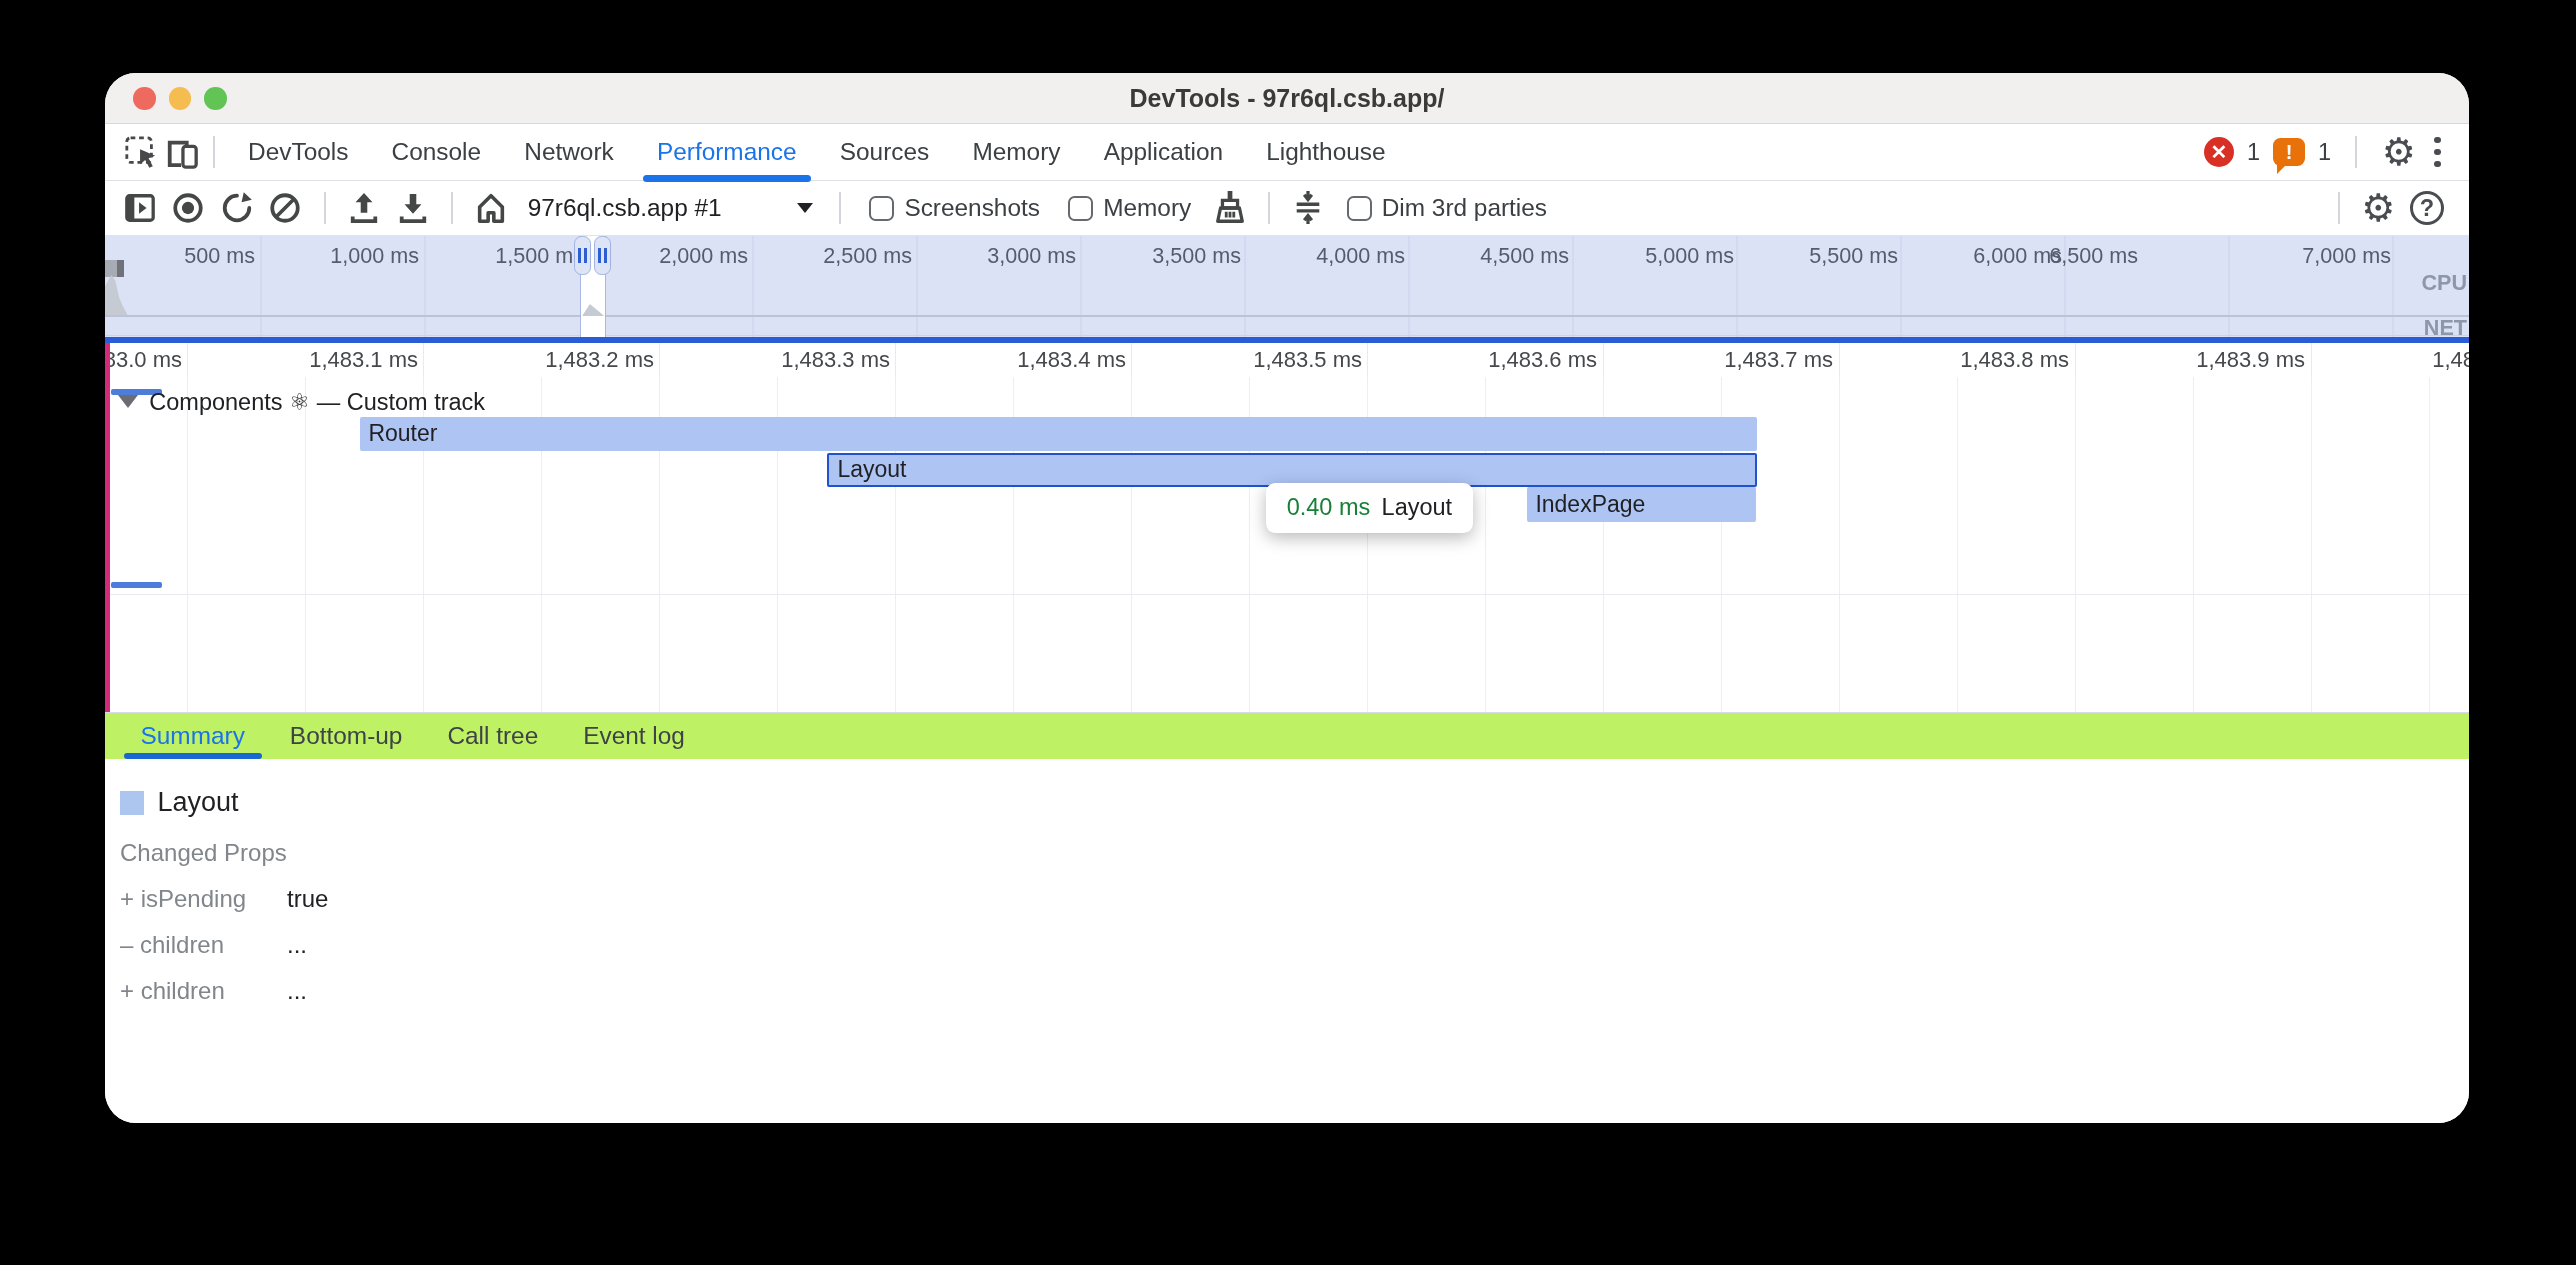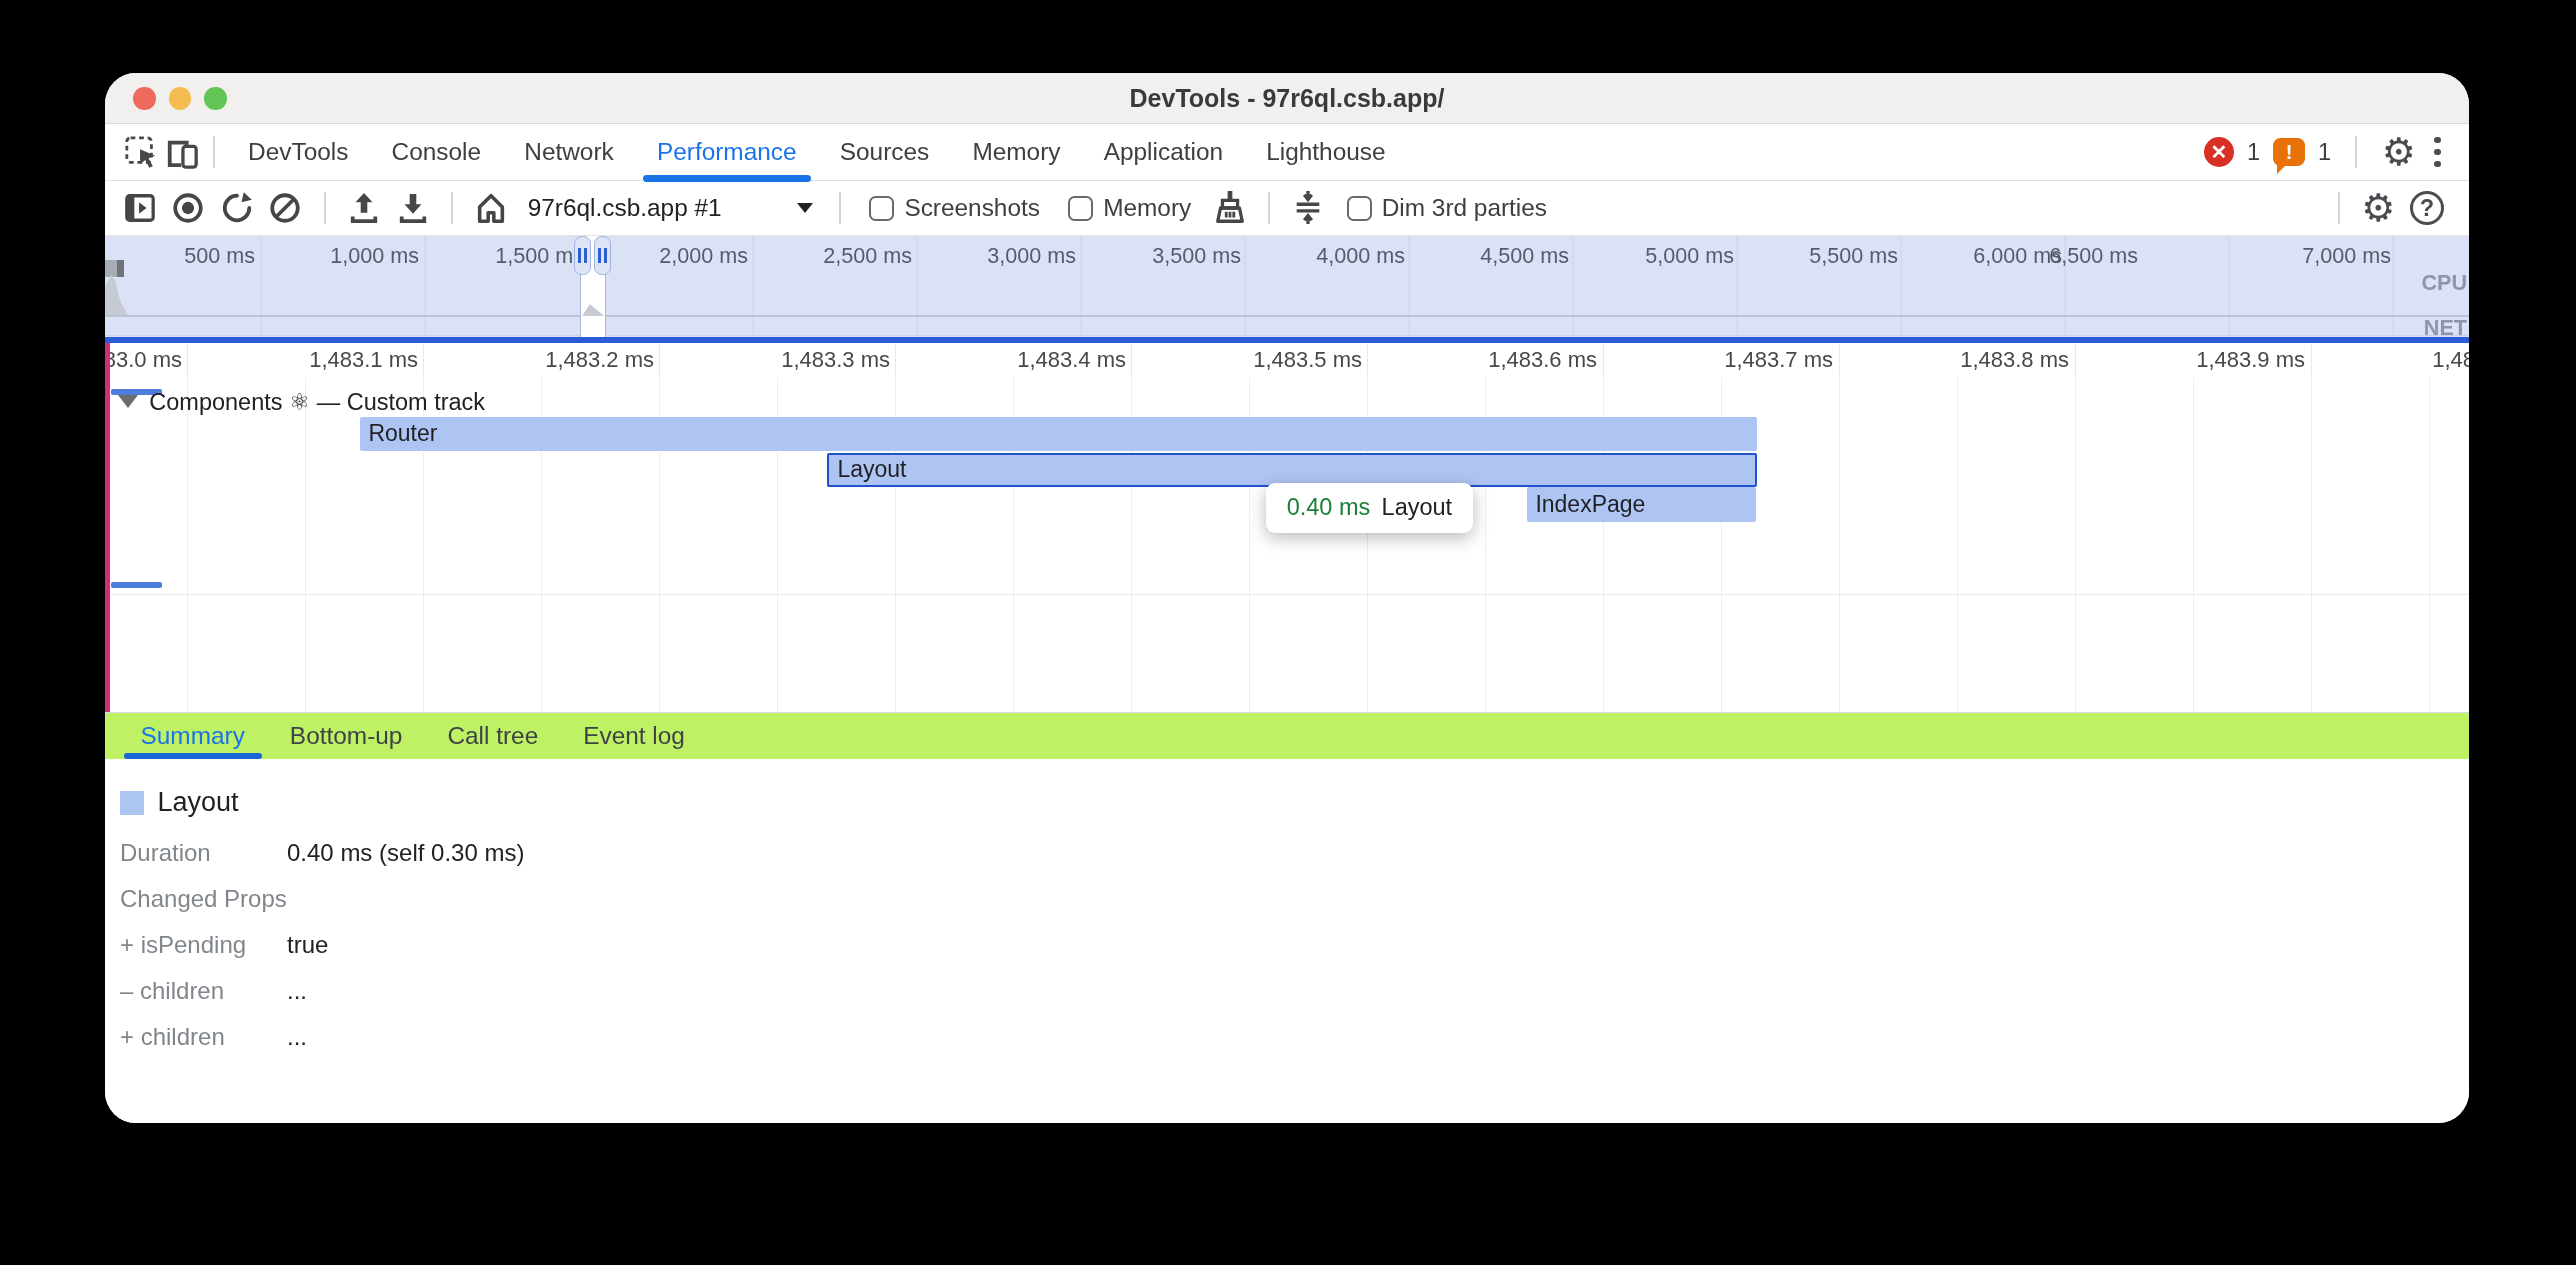--- a/index.html
+++ b/index.html
@@ -376,24 +376,20 @@
       </div>
     </div>
 
   <div class="summary">
     <div class="sum-title-row">
       <span class="sum-swatch"></span>
       <span class="sum-title">Layout</span>
     </div>
     <div id="sum-rows">
         <div class="sum-row">
-          <span class="sum-label">Duration</span>
-          <span class="sum-value">0.40 ms (self 0.30 ms)</span>
-        </div>
-        <div class="sum-row">
           <span class="sum-label wide">Changed Props</span>
         </div>
         <div class="sum-row">
           <span class="sum-label">+ isPending</span>
           <span class="sum-value">true</span>
         </div>
         <div class="sum-row">
           <span class="sum-label">– children</span>
           <span class="sum-value">...</span>
         </div>

